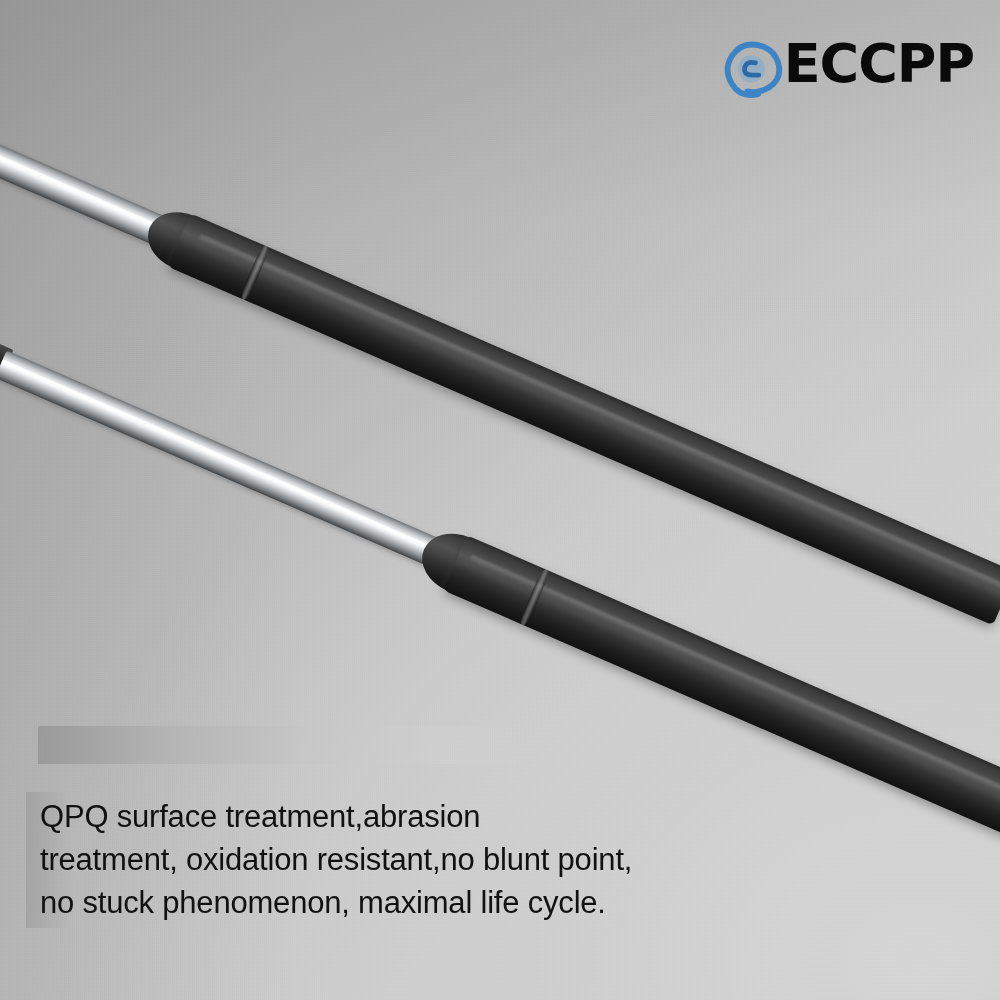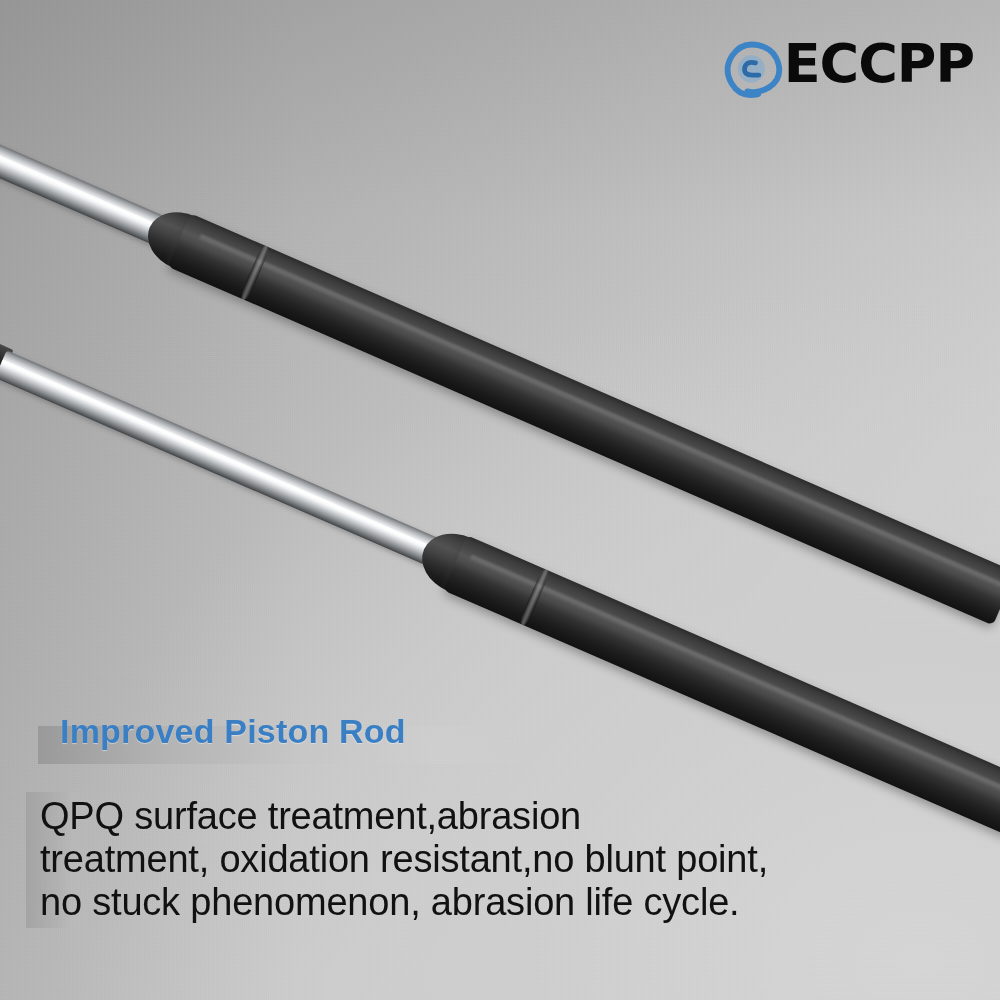--- a/index.html
+++ b/index.html
@@ -193,21 +193,21 @@
     top: 792px;
     width: 66px;
     height: 136px;
     background: linear-gradient(90deg, rgba(150,150,150,0.55) 0%, rgba(190,190,190,0.18) 70%, rgba(255,255,255,0) 100%);
   }
   .body-copy {
     position: absolute;
     left: 40px;
     top: 795px;
     width: 760px;
-    font-size: 38px;
+    font-size: 31px;
     line-height: 43px;
     color: #111111;
     letter-spacing: -0.2px;
   }
   .body-copy div { white-space: nowrap; }
 </style>
 </head>
 <body>
 
 <div id="page">
@@ -236,23 +236,22 @@
       <path d="M62 84 Q36 90 24 70 Q10 48 24 27 Q38 7 62 12 Q86 17 92 40 Q97 62 78 74" fill="none" stroke="#3d84c6" stroke-width="8.5" stroke-linecap="round"></path>
       <path d="M78 74 Q62 84 46 80" fill="none" stroke="#3d84c6" stroke-width="8.5" stroke-linecap="round"></path>
       <circle cx="52" cy="47" r="20" fill="#7aa9d4" opacity="0.55"></circle>
       <path d="M58 38 Q44 35 42 46 Q41 56 53 56 L63 56" fill="none" stroke="#2d6aa8" stroke-width="7" stroke-linecap="round" stroke-linejoin="round"></path>
     </svg>
     <span class="logo-word">ECCPP</span>
   </div>
 
   <div class="heading-wrap">
     <div class="heading-band"></div>
-    <div class="heading-text">Improved Piston Rod</div>
   </div>
 
   <div class="body-shade"></div>
   <div class="body-copy">
     <div>QPQ surface treatment,abrasion</div>
     <div>treatment, oxidation resistant,no blunt point,</div>
-    <div>no stuck phenomenon, abrasion life cycle.</div>
+    <div>no stuck phenomenon, maximal life cycle.</div>
   </div>
 
 </div>
 
 </body></html>

